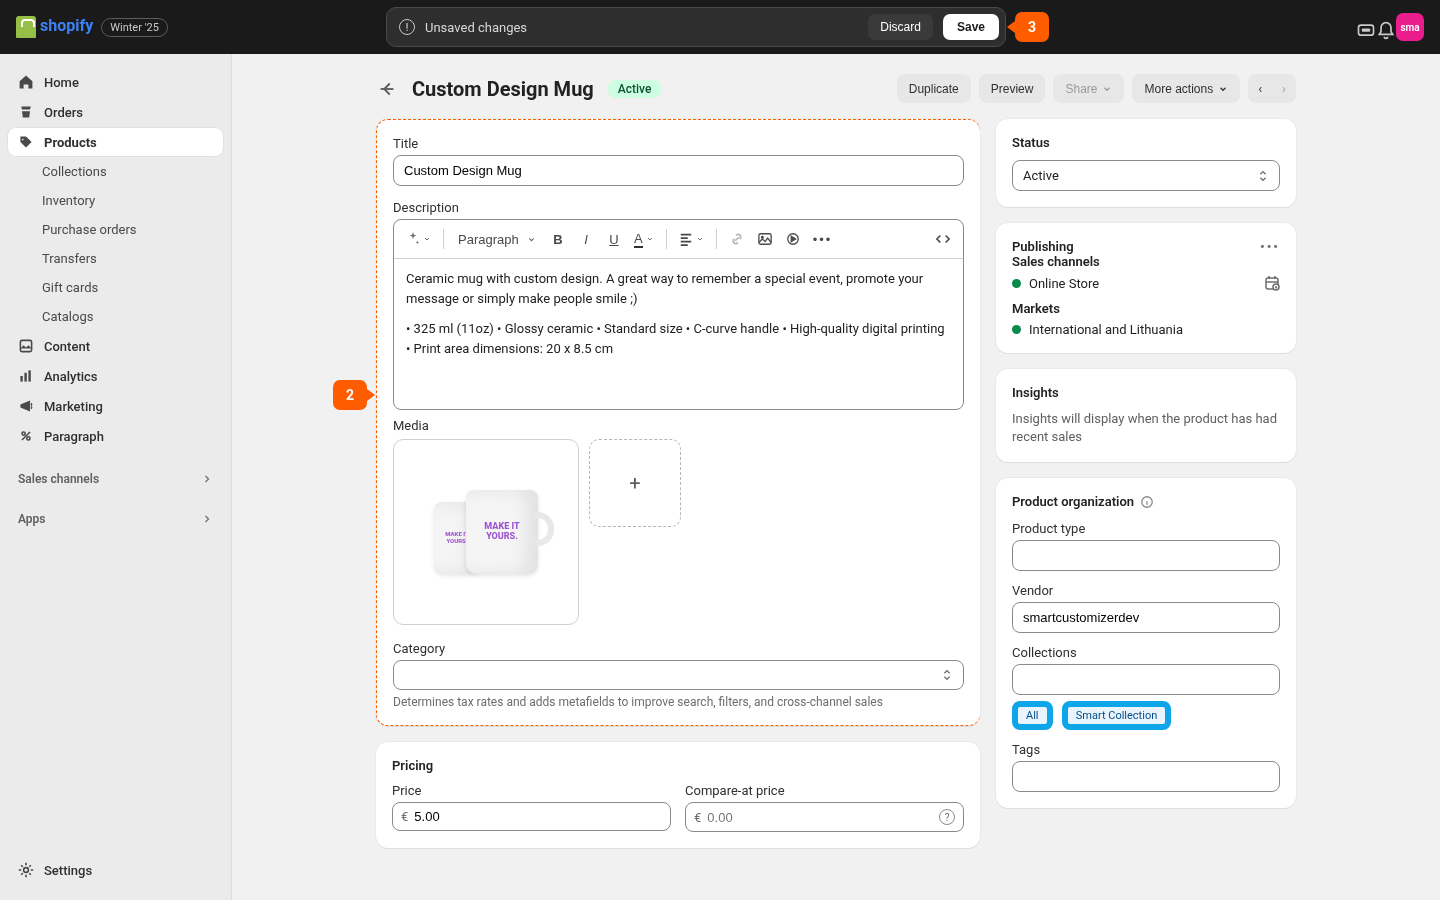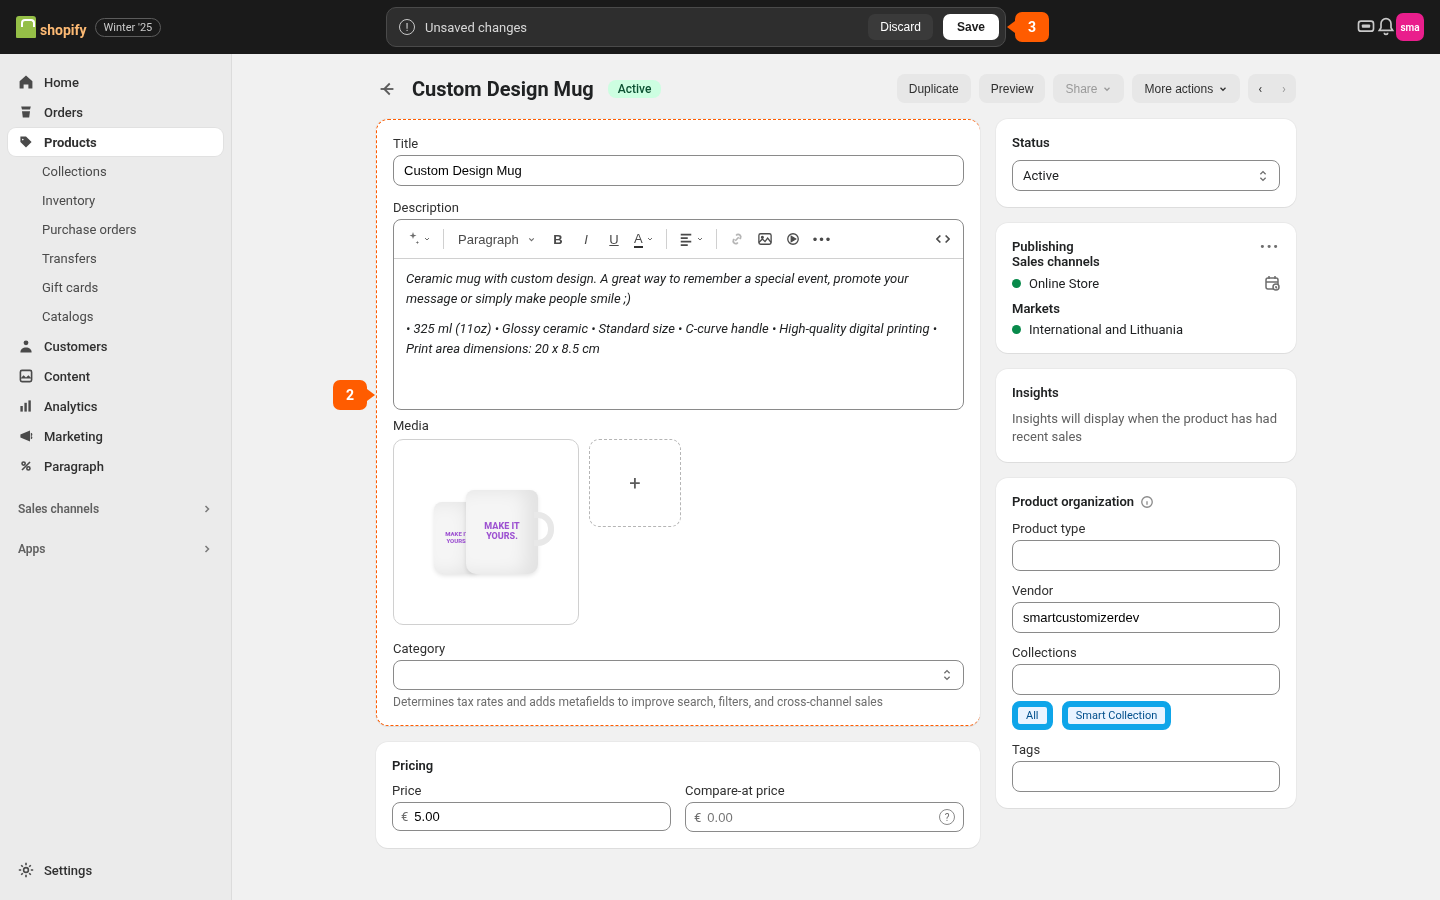--- a/index.html
+++ b/index.html
@@ -1,32 +1,32 @@
 <!DOCTYPE html>
 <html><head>
 <meta charset="utf-8">
 <style>
 * { box-sizing: border-box; margin: 0; padding: 0; }
 body { font-family: -apple-system, BlinkMacSystemFont, "Segoe UI", Roboto, sans-serif; font-size: 13px; color: #202223; background: #f1f1f1; width: 1440px; height: 900px; overflow: hidden; }
 
 
 .topbar { height: 54px; background: #1a1a1a; display: flex; align-items: center; padding: 0 16px; color: #e3e3e3; }
 .logo-group { display: flex; align-items: center; gap: 8px; width: 220px; }
-.sh-logo { display: flex; align-items: flex-end; gap: 4px; font-weight: 700; font-size: 14px; color: #fdba74; }
+.sh-logo { display: flex; align-items: flex-start; gap: 4px; font-weight: 700; font-size: 16px; color: #3b82f6; }
 .sh-bag { width: 20px; height: 22px; background: #95bf47; border-radius: 3px 3px 1px 1px; position: relative; }
 .sh-bag::before { content:''; position:absolute; top:3px; left:5px; width:10px; height:6px; border:2px solid #fff; border-bottom:none; border-radius:4px 4px 0 0; }
 .edition-pill { font-size: 11px; border:1px solid #5c5c5c; padding:2px 8px; border-radius: 10px; color:#c9c9c9; }
 
 .savebar { margin-left: 150px; flex: 0 0 620px; height: 40px; background: #2e2e2e; border-radius: 10px; border:1px solid #4a4a4a; display:flex; align-items:center; padding: 0 6px 0 12px; gap:10px; }
 .savebar .warn { width:16px; height:16px; border:1.5px solid #c9c9c9; border-radius:50%; display:flex; align-items:center; justify-content:center; font-size:10px; }
 .savebar .msg { flex:1; font-size:13px; color:#d7d7d7; }
 .btn-discard { background:#3a3a3a; color:#fff; border:none; padding:6px 12px; border-radius:7px; font-size:12px; cursor:pointer; }
 .btn-save { background:#fff; color:#1a1a1a; border:none; padding:6px 14px; border-radius:7px; font-size:12px; font-weight:600; cursor:pointer; }
 
-.top-right { margin-left:auto; display:flex; align-items:center; }
+.top-right { margin-left:auto; display:flex; align-items:flex-end; }
 .top-icn { width:20px; height:20px; color:#c9c9c9; cursor:pointer; }
 .avatar { width:28px; height:28px; border-radius:7px; background:#e91e8c; color:#fff; font-size:10px; font-weight:600; display:flex; align-items:center; justify-content:center; }
 
 
 .callout { background:#ff5c00; color:#fff; font-weight:700; font-size:14px; width:34px; height:30px; display:flex; align-items:center; justify-content:center; border-radius:7px; position:absolute; }
 .callout::after{ content:''; position:absolute; width:0; height:0; }
 .callout.c3 { top:12px; left:1015px; }
 .callout.c3::after { left:-8px; top:9px; border-top:6px solid transparent; border-bottom:6px solid transparent; border-right:8px solid #ff5c00; }
 .callout.c2 { top:388px; left:310px; }
 .callout.c2::after { right:-8px; top:9px; border-top:6px solid transparent; border-bottom:6px solid transparent; border-left:8px solid #ff5c00; }
@@ -67,21 +67,21 @@
 .updn { width:12px; height:14px; color:#6d6d6d; }
 .hint { font-size:12px; color:#6d6d6d; margin-top:5px; }
 
 
 .rte { border:1px solid #8a8a8a; border-radius:8px; }
 .rte-tb { display:flex; align-items:center; gap:4px; padding:6px 8px; border-bottom:1px solid #d0d0d0; }
 .rte-btn { min-width:24px; height:26px; border:none; background:transparent; border-radius:6px; cursor:pointer; display:flex; align-items:center; justify-content:center; color:#4a4a4a; font-size:13px; padding:0 4px; gap:3px; }
 .rte-sep { width:1px; height:20px; background:#d0d0d0; margin:0 4px; }
 .rte-dots { letter-spacing:2px; }
 .rte-body { padding:10px 12px; min-height:150px; font-size:13px; line-height:1.55; }
-.rte-body p { margin-bottom:10px;font-style:italic; }
+.rte-body p { margin-bottom:10px; }
 
 
 .media-row { display:flex; gap:10px; margin-top:6px; }
 .thumb { width:186px; height:186px; border:1px solid #d0d0d0; border-radius:10px; background:#fff; display:flex; align-items:center; justify-content:center; position:relative; overflow:hidden; }
 .mug-wrap { display:flex; align-items:flex-end; gap:-10px; }
 .mug { width:72px; height:84px; background:#f5f5f5; border-radius:8px 8px 10px 10px; box-shadow:inset -12px 0 18px rgba(0,0,0,0.08), 0 2px 4px rgba(0,0,0,0.1); position:relative; display:flex; flex-direction:column; align-items:center; justify-content:center; }
 .mug.sm { width:46px; height:72px; margin-right:-14px; z-index:0; }
 .mug .handle { position:absolute; right:-16px; top:22px; width:20px; height:34px; border:6px solid #e8e8e8; border-left:none; border-radius:0 16px 16px 0; }
 .mug-txt { font-size:9px; font-weight:800; color:#9d52d1; text-align:center; line-height:1.1; padding:0 4px; }
 .mug.sm .mug-txt { font-size:6px; }
@@ -169,27 +169,20 @@
         <span>Transfers</span>
       </div>
     <div class="nav-item nav-sub">
         <span>Gift cards</span>
       </div>
     <div class="nav-item nav-sub">
         <span>Catalogs</span>
       </div>
     <div class="nav-item">
         <svg class="nav-icn" viewBox="0 0 20 20">
-          <circle cx="10" cy="6" r="3"></circle>
-          <path d="M3 18c0-4 3-6 7-6s7 2 7 6H3z"></path>
-        </svg>
-        <span>Customers</span>
-      </div>
-    <div class="nav-item">
-        <svg class="nav-icn" viewBox="0 0 20 20">
           <rect x="3" y="3" width="14" height="14" rx="2" fill="none" stroke="#4a4a4a" stroke-width="2"></rect>
           <path d="M3 13l4-4 3 3 3-3 4 4"></path>
         </svg>
         <span>Content</span>
       </div>
     <div class="nav-item">
         <svg class="nav-icn" viewBox="0 0 20 20">
           <rect x="3" y="10" width="3" height="7"></rect>
           <rect x="8" y="6" width="3" height="11"></rect>
           <rect x="13" y="3" width="3" height="14"></rect>

